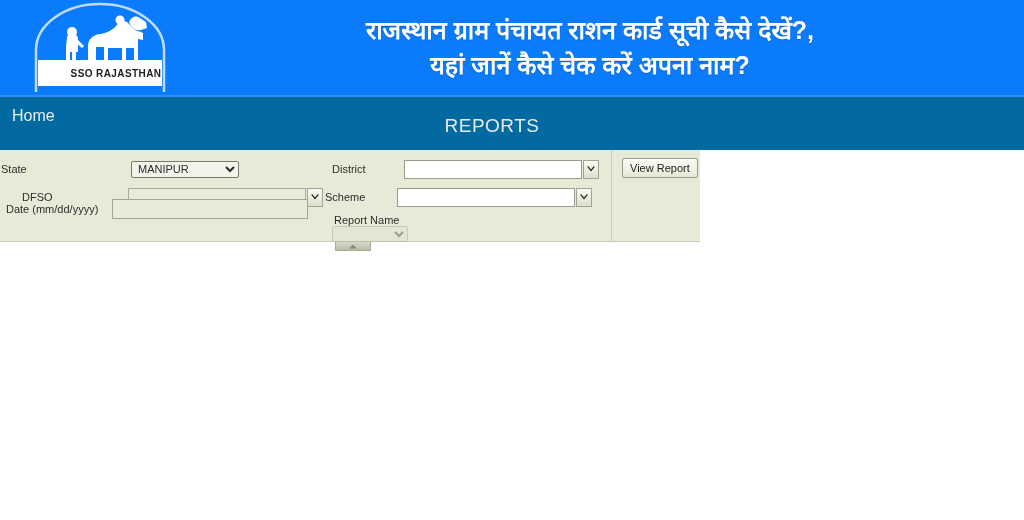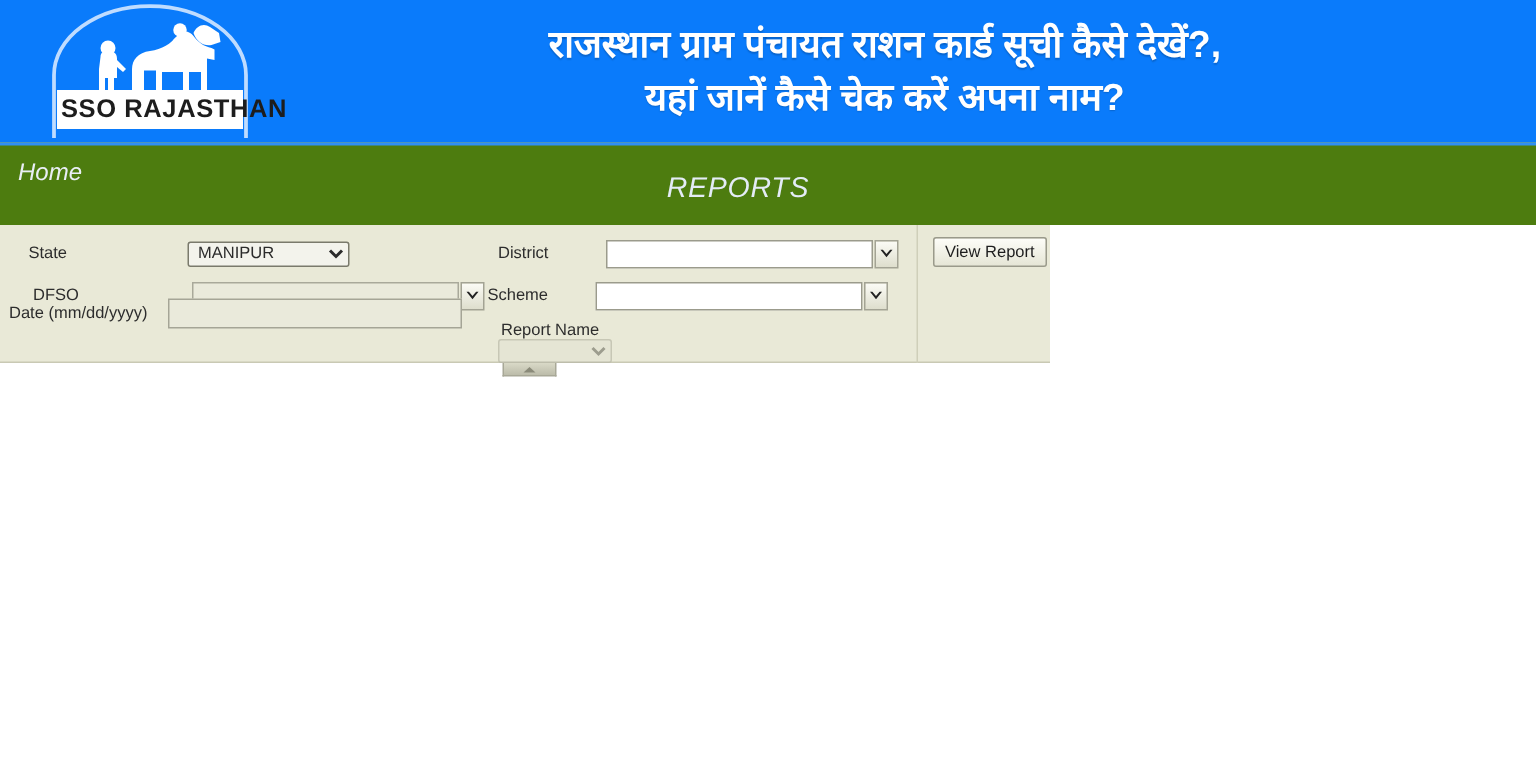--- a/index.html
+++ b/index.html
@@ -44,21 +44,21 @@
     top: 58px;
     width: 124px;
     height: 26px;
     background: #ffffff;
     display: flex;
     align-items: center;
     justify-content: center;
   }
   #logo-band span {
     font-family: "Liberation Sans", sans-serif;
-    font-size: 17px;
+    font-size: 10px;
     font-weight: bold;
     color: #1d1d1d;
     letter-spacing: 0.4px;
     white-space: nowrap;
     margin-left: 32px;
   }
   #banner-title {
     flex: 1 1 auto;
     text-align: center;
     color: #ffffff;
@@ -69,25 +69,24 @@
     padding-right: 40px;
     text-shadow: 0 1px 1px rgba(0,0,0,0.18);
   }
   #banner-title .ln { display: block; white-space: nowrap; }
 
   
   #navbar {
     position: relative;
     width: 1024px;
     height: 55px;
-    background: #4d7c0f;
+    background: #0369a1;
     border-top: 2px solid #2f8ff5;
     display: flex;
     align-items: flex-start;
-    font-style: italic;
   }
   #nav-home {
     color: #e9eef5;
     font-size: 16px;
     padding: 10px 0 0 12px;
     font-family: "Liberation Sans", sans-serif;
     cursor: pointer;
   }
   #nav-reports {
     position: absolute;
@@ -123,21 +122,21 @@
     align-items: center;
   }
   .flabel {
     font-size: 11px;
     color: #2d2d2d;
     font-family: "Liberation Sans", sans-serif;
     white-space: nowrap;
   }
 
   
-  #row-state       { left: 19px;   top: 8px;  }
+  #row-state       { left: 1px;   top: 8px; gap: 24px;  }
   #row-dfso        { left: 6px;   top: 36px; margin-left: 16px; }
   #row-date        { left: 6px;   top: 48px; }
   #row-district    { left: 332px; top: 8px;  }
   #row-scheme      { left: 325px; top: 36px; }
   #row-reportname  { left: 332px; top: 64px; flex-direction: column; }
 
   .lbl-w-left  { width: 106px; display: inline-block; }
   .lbl-w-right { width: 72px;  display: inline-block; }
 
   

